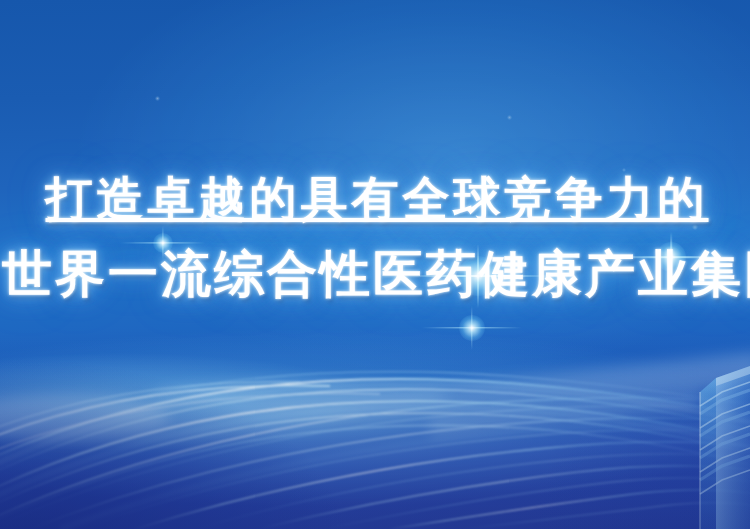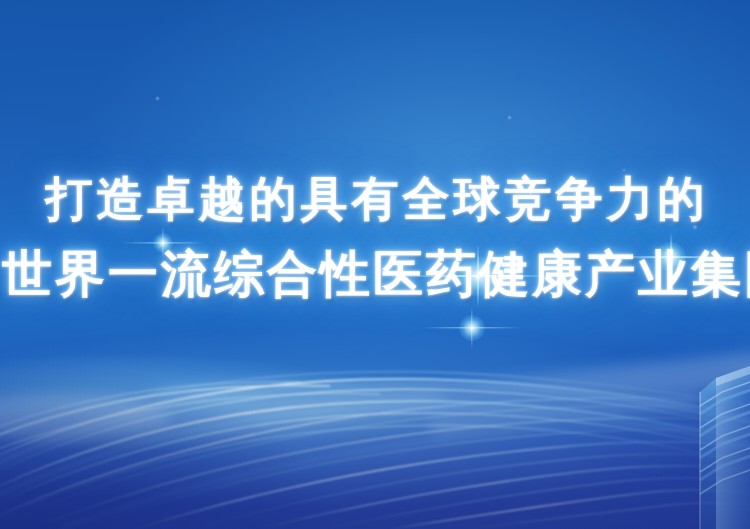--- a/index.html
+++ b/index.html
@@ -82,20 +82,21 @@
       0 0 3px rgba(255,255,255,0.95),
       0 0 10px rgba(160,220,255,0.85),
       0 0 22px rgba(110,195,255,0.62),
       0 0 40px rgba(70,165,255,0.40),
       2px 3px 4px rgba(8,40,110,0.55);
   }
   #line-1 {
     font-size: 47px;
     letter-spacing: 4px;
     padding-left: 4px;
+    text-decoration: underline;
   }
   #line-2 {
     font-size: 50px;
     letter-spacing: 3px;
     margin-top: 26px;
     padding-left: 2px;
   }
 
   
   .flare {

